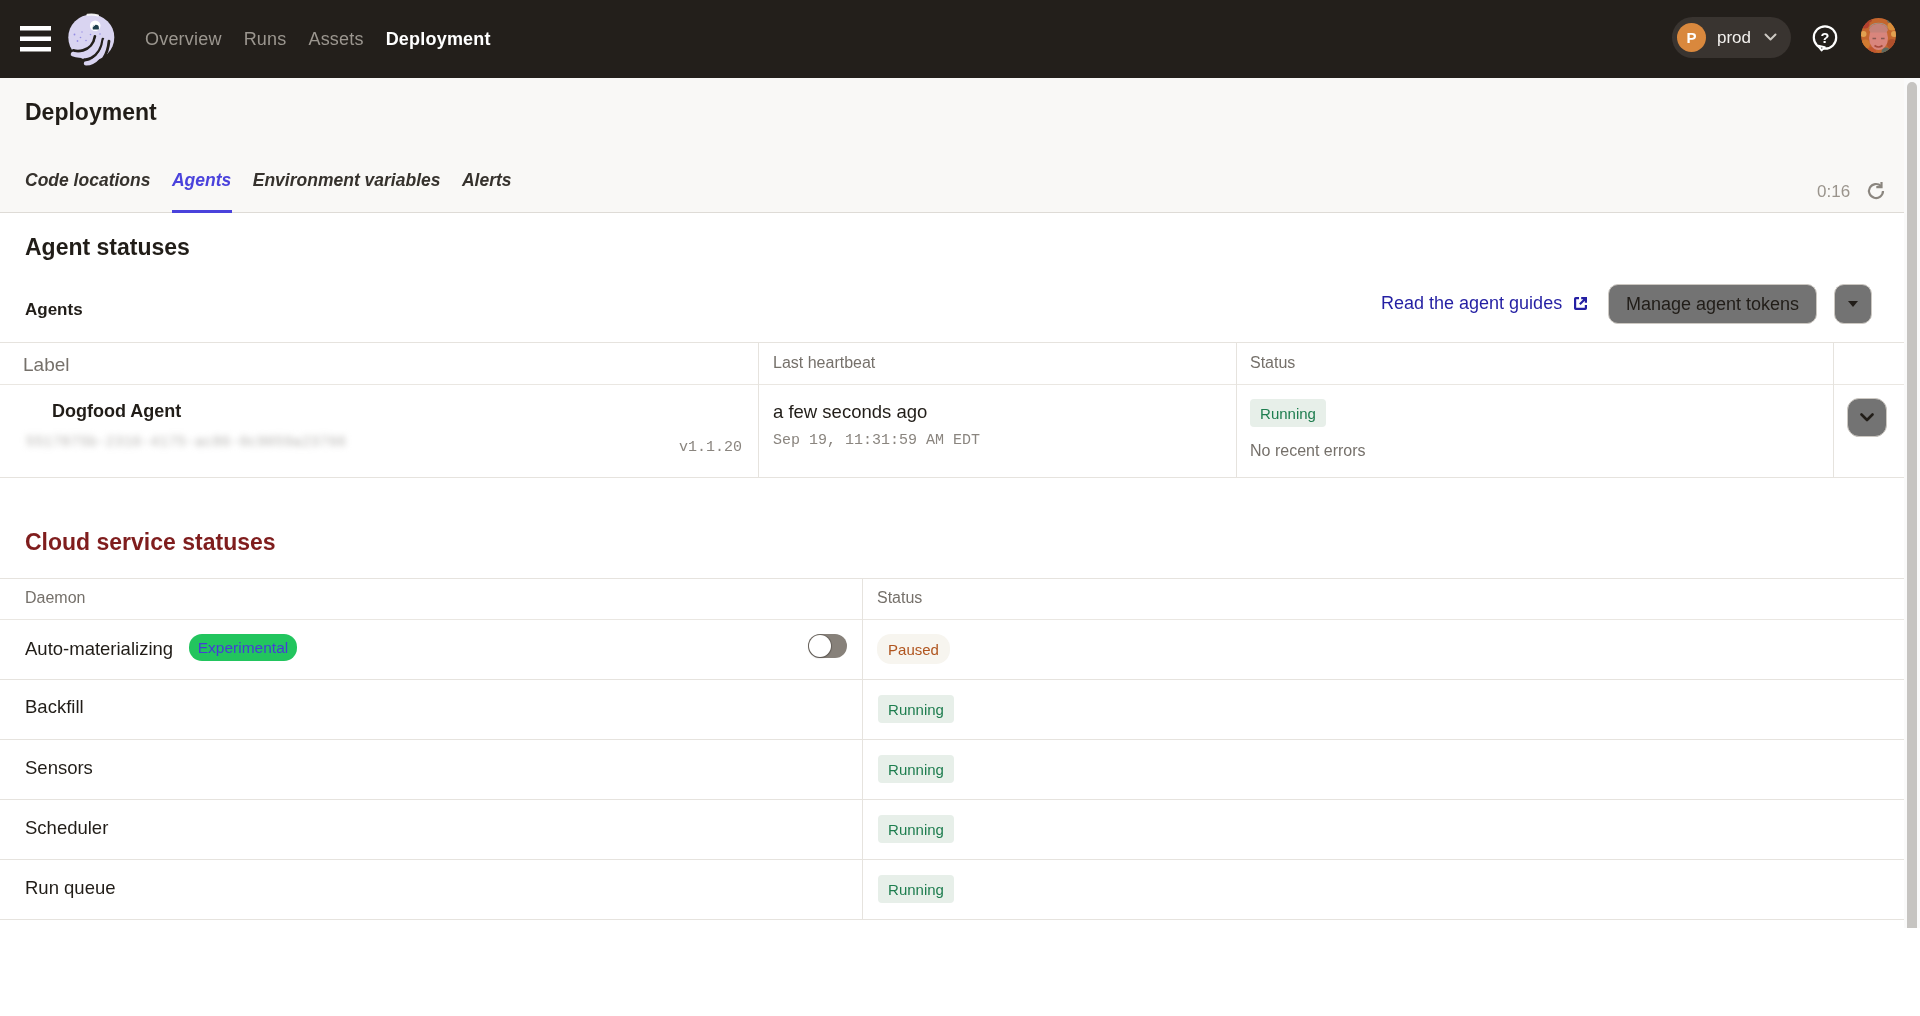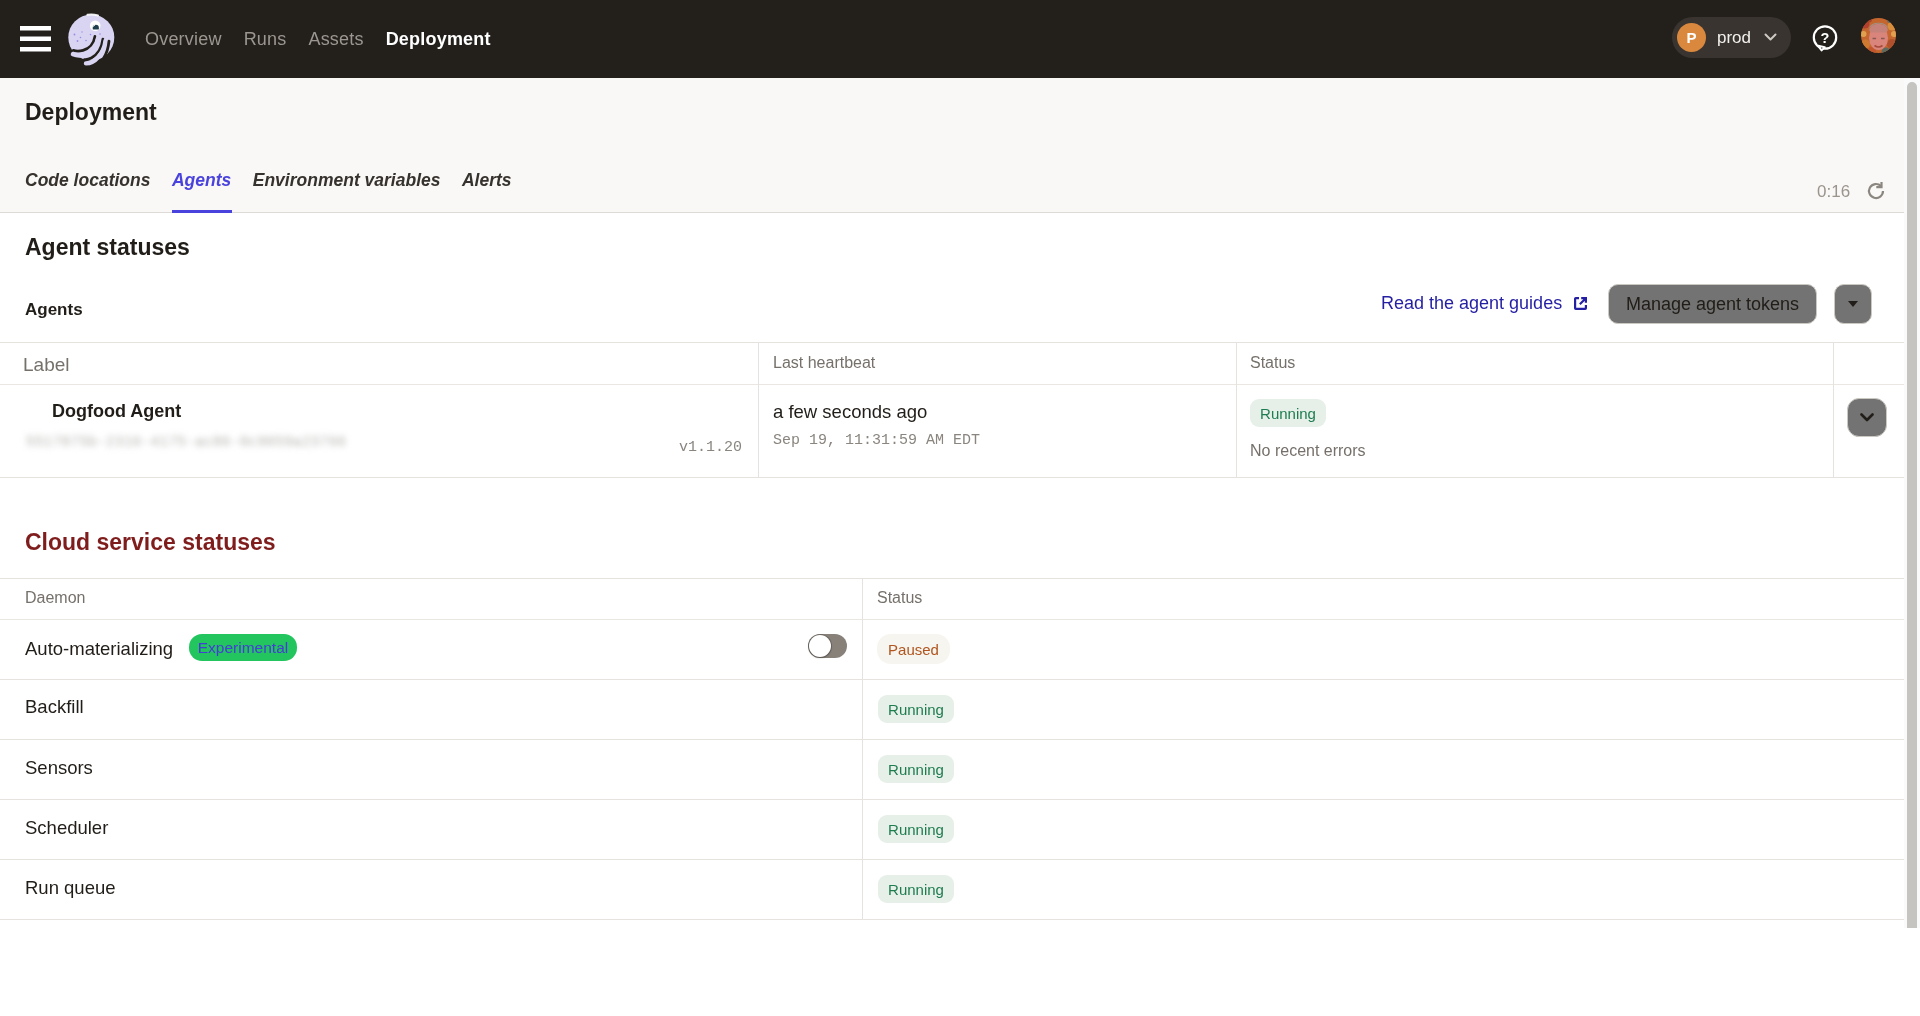--- a/index.html
+++ b/index.html
@@ -9,21 +9,21 @@
   .abs { position:absolute; }
   .hline { position:absolute; height:1px; background:#e6e3de; }
   .vline { position:absolute; width:1px; background:#e6e3de; }
   .mono { font-family:"Liberation Mono", monospace; }
   .gray { color:#75706a; }
 
   
   .topbar { position:absolute; left:0; top:0; width:1920px; height:78px; background:#231f1b; }
 
   .badge { position:absolute; display:flex; align-items:center; justify-content:center;
-           border-radius:9px; font-size:15px; }
+           border-radius:4px; font-size:15px; }
   .b-green { background:#e7efe9; color:#1e7d4f; }
 
   .btn { position:absolute; background:#737373; border:1px solid #ccc8c2; border-radius:10px;
          display:flex; align-items:center; justify-content:center; }
 </style>
 </head>
 <body>
 <div id="app">
 
   <div class="topbar">

